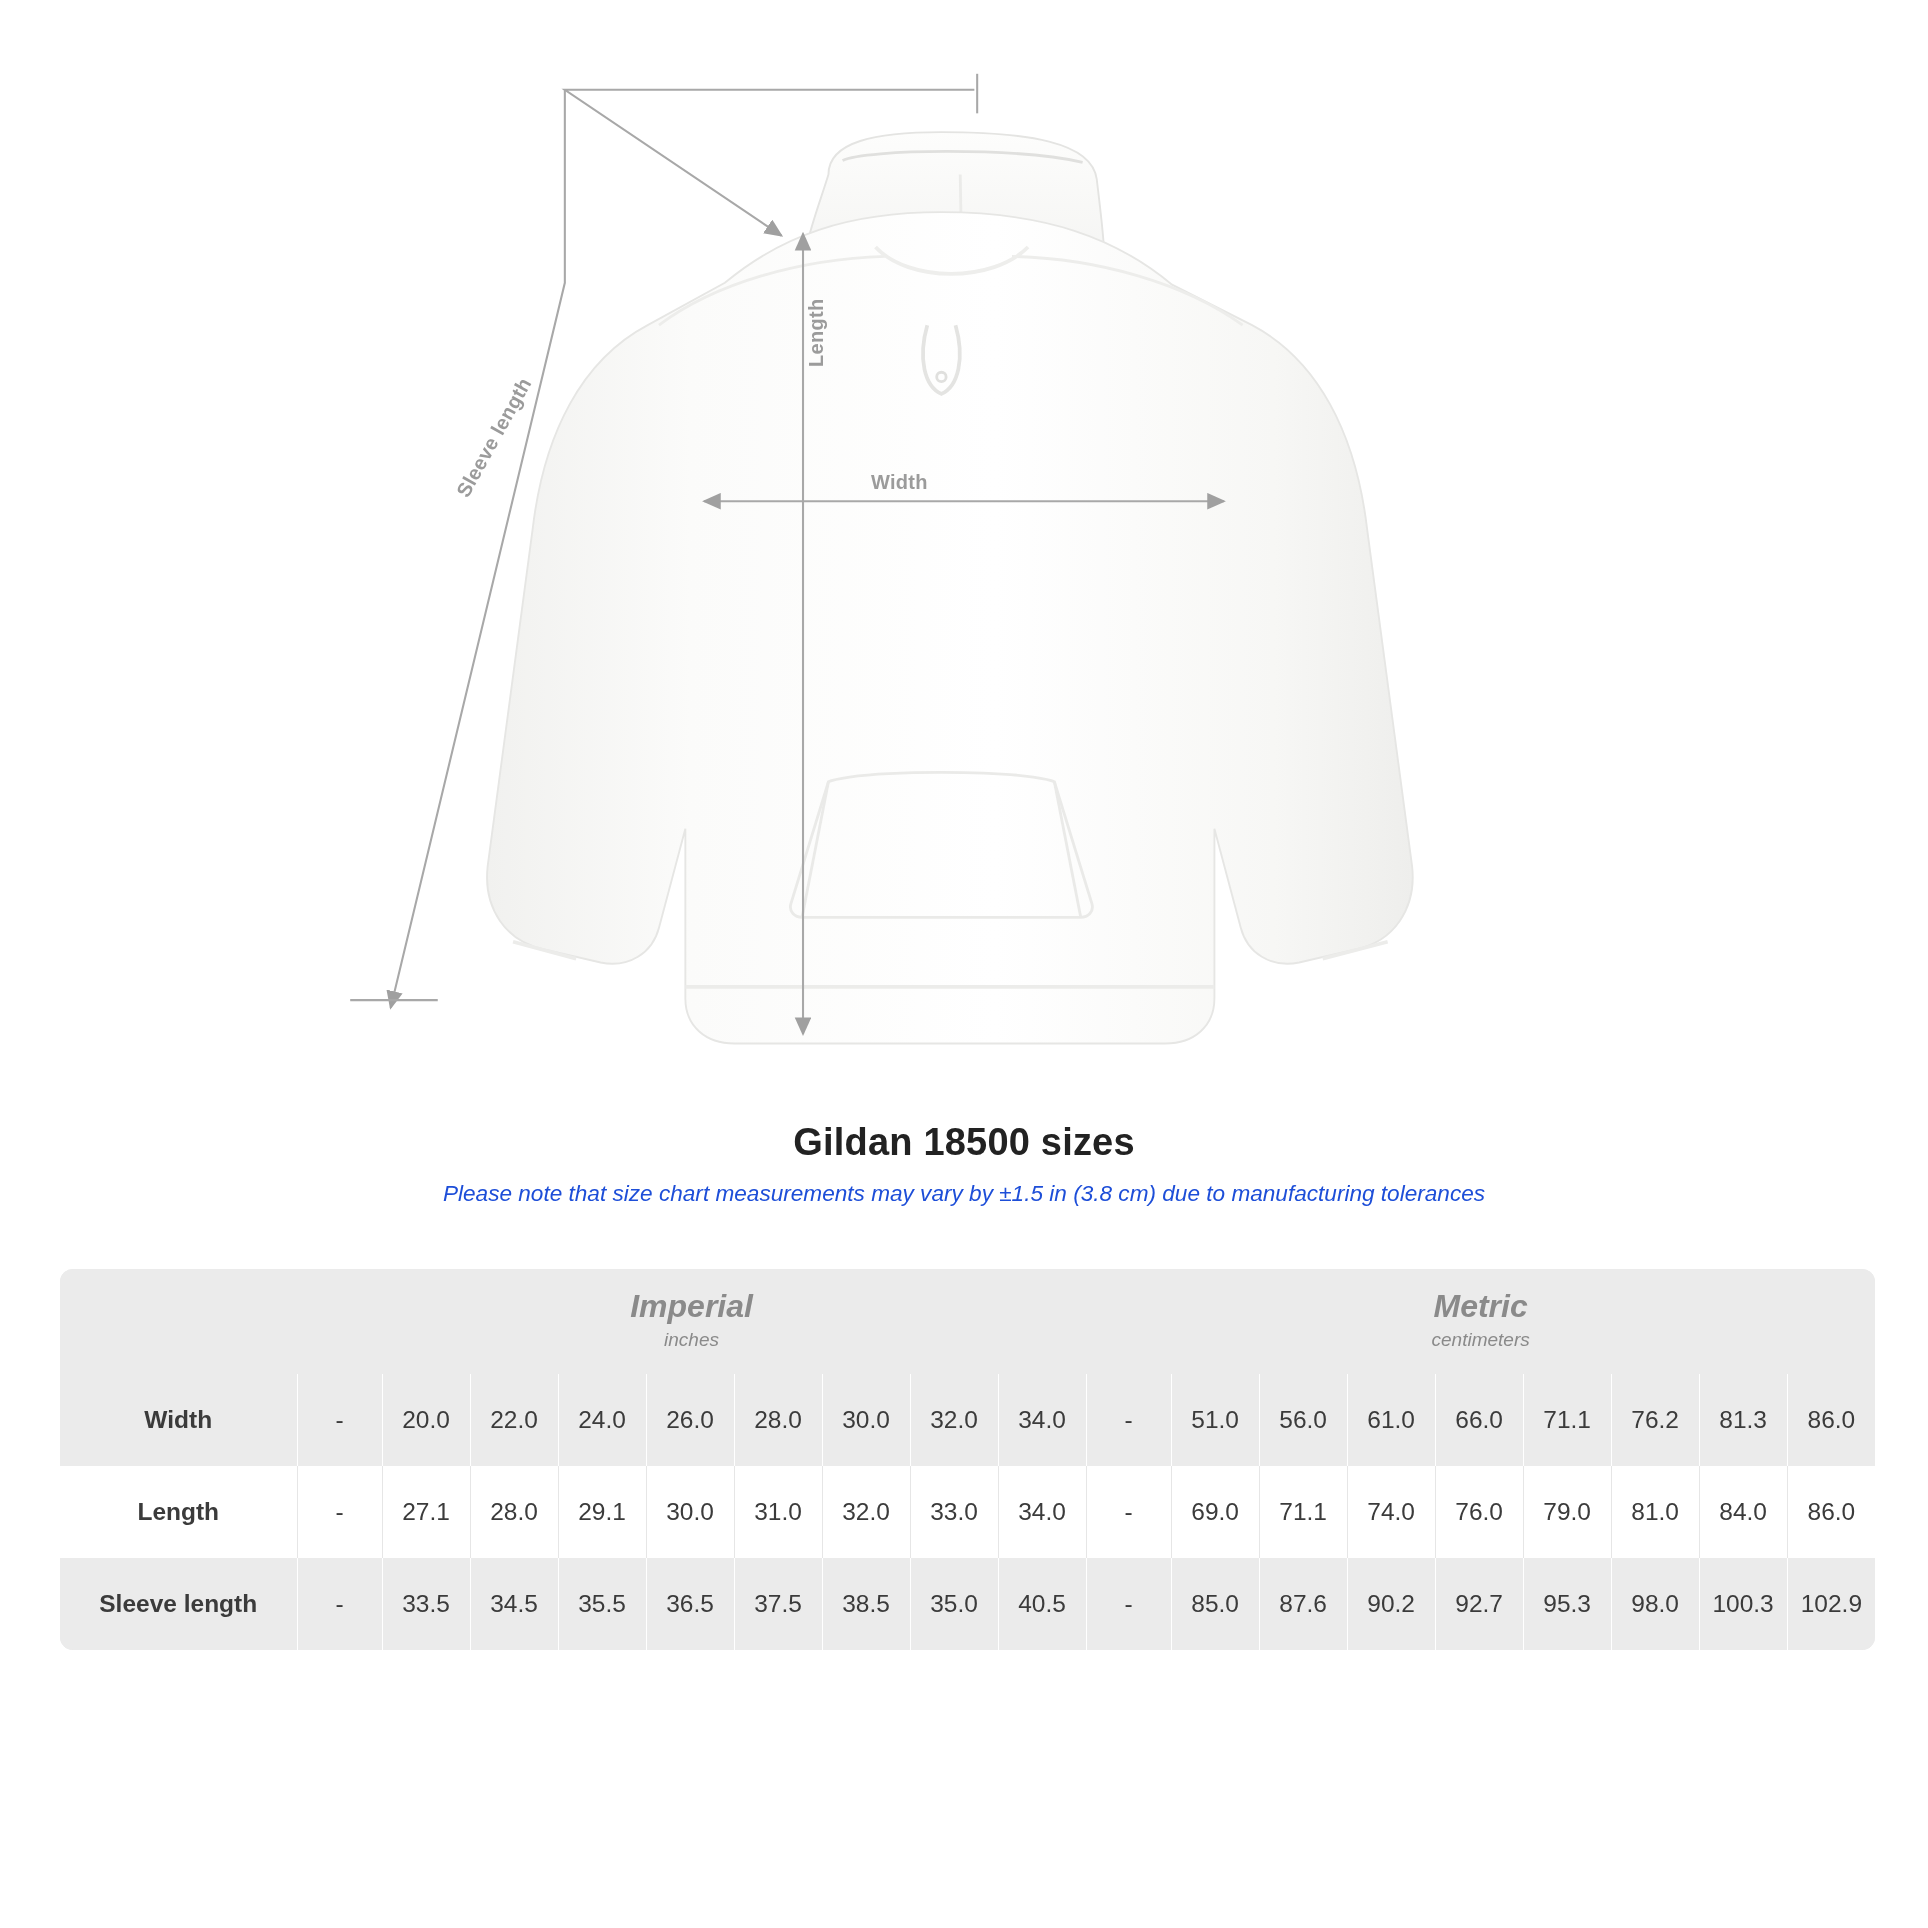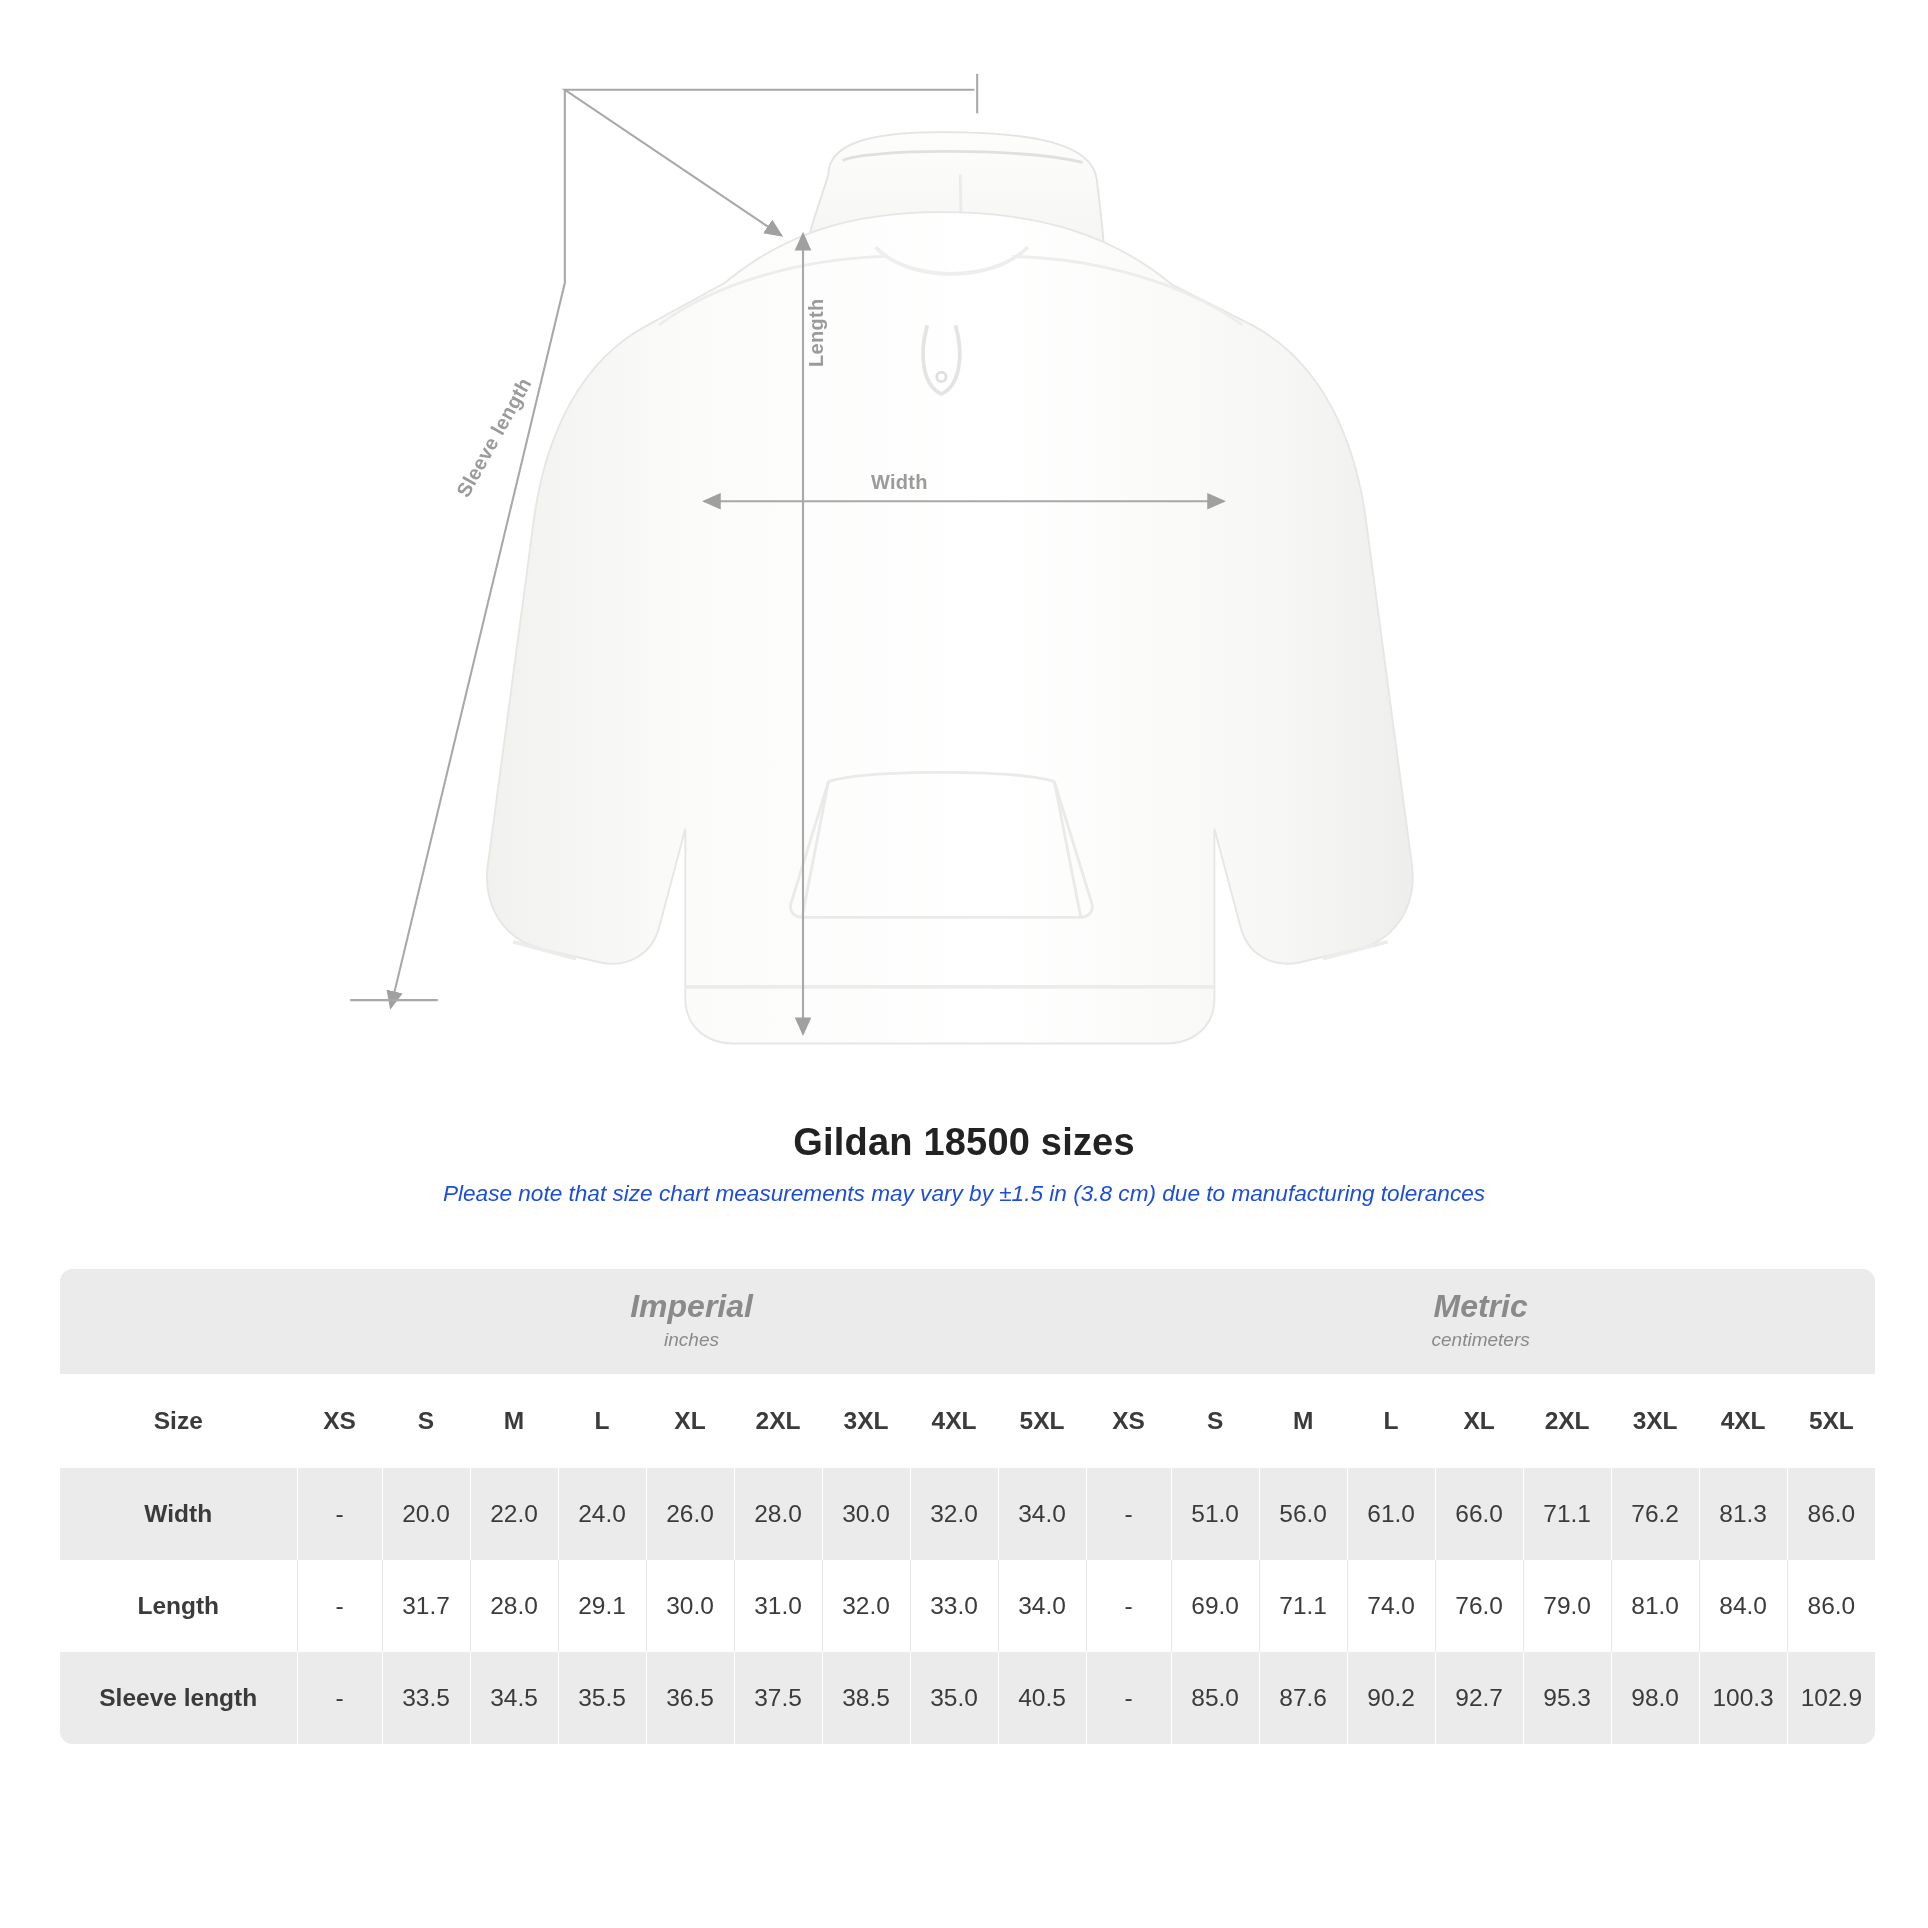--- a/index.html
+++ b/index.html
@@ -266,41 +266,20 @@
           <td colspan="9">
             <div class="unit-name">Imperial</div>
             <div class="unit-sub">inches</div>
           </td>
           <td colspan="9">
             <div class="unit-name">Metric</div>
             <div class="unit-sub">centimeters</div>
           </td>
         </tr>
 
-        <tr class="head-row">
-          <td class="rowlabel">Size</td>
-          <td class="sep">XS</td>
-          <td class="sep">S</td>
-          <td class="sep">M</td>
-          <td class="sep">L</td>
-          <td class="sep">XL</td>
-          <td class="sep">2XL</td>
-          <td class="sep">3XL</td>
-          <td class="sep">4XL</td>
-          <td class="sep">5XL</td>
-          <td class="sep">XS</td>
-          <td class="sep">S</td>
-          <td class="sep">M</td>
-          <td class="sep">L</td>
-          <td class="sep">XL</td>
-          <td class="sep">2XL</td>
-          <td class="sep">3XL</td>
-          <td class="sep">4XL</td>
-          <td class="sep">5XL</td>
-        </tr>
 
         <tr class="data-row shade">
           <td class="rowlabel">Width</td>
           <td class="val sep">-</td>
           <td class="val sep">20.0</td>
           <td class="val sep">22.0</td>
           <td class="val sep">24.0</td>
           <td class="val sep">26.0</td>
           <td class="val sep">28.0</td>
           <td class="val sep">30.0</td>
@@ -313,21 +292,21 @@
           <td class="val sep">66.0</td>
           <td class="val sep">71.1</td>
           <td class="val sep">76.2</td>
           <td class="val sep">81.3</td>
           <td class="val sep">86.0</td>
         </tr>
 
         <tr class="data-row plain">
           <td class="rowlabel">Length</td>
           <td class="val sep">-</td>
-          <td class="val sep">31.7</td>
+          <td class="val sep">27.1</td>
           <td class="val sep">28.0</td>
           <td class="val sep">29.1</td>
           <td class="val sep">30.0</td>
           <td class="val sep">31.0</td>
           <td class="val sep">32.0</td>
           <td class="val sep">33.0</td>
           <td class="val sep">34.0</td>
           <td class="val sep">-</td>
           <td class="val sep">69.0</td>
           <td class="val sep">71.1</td>

